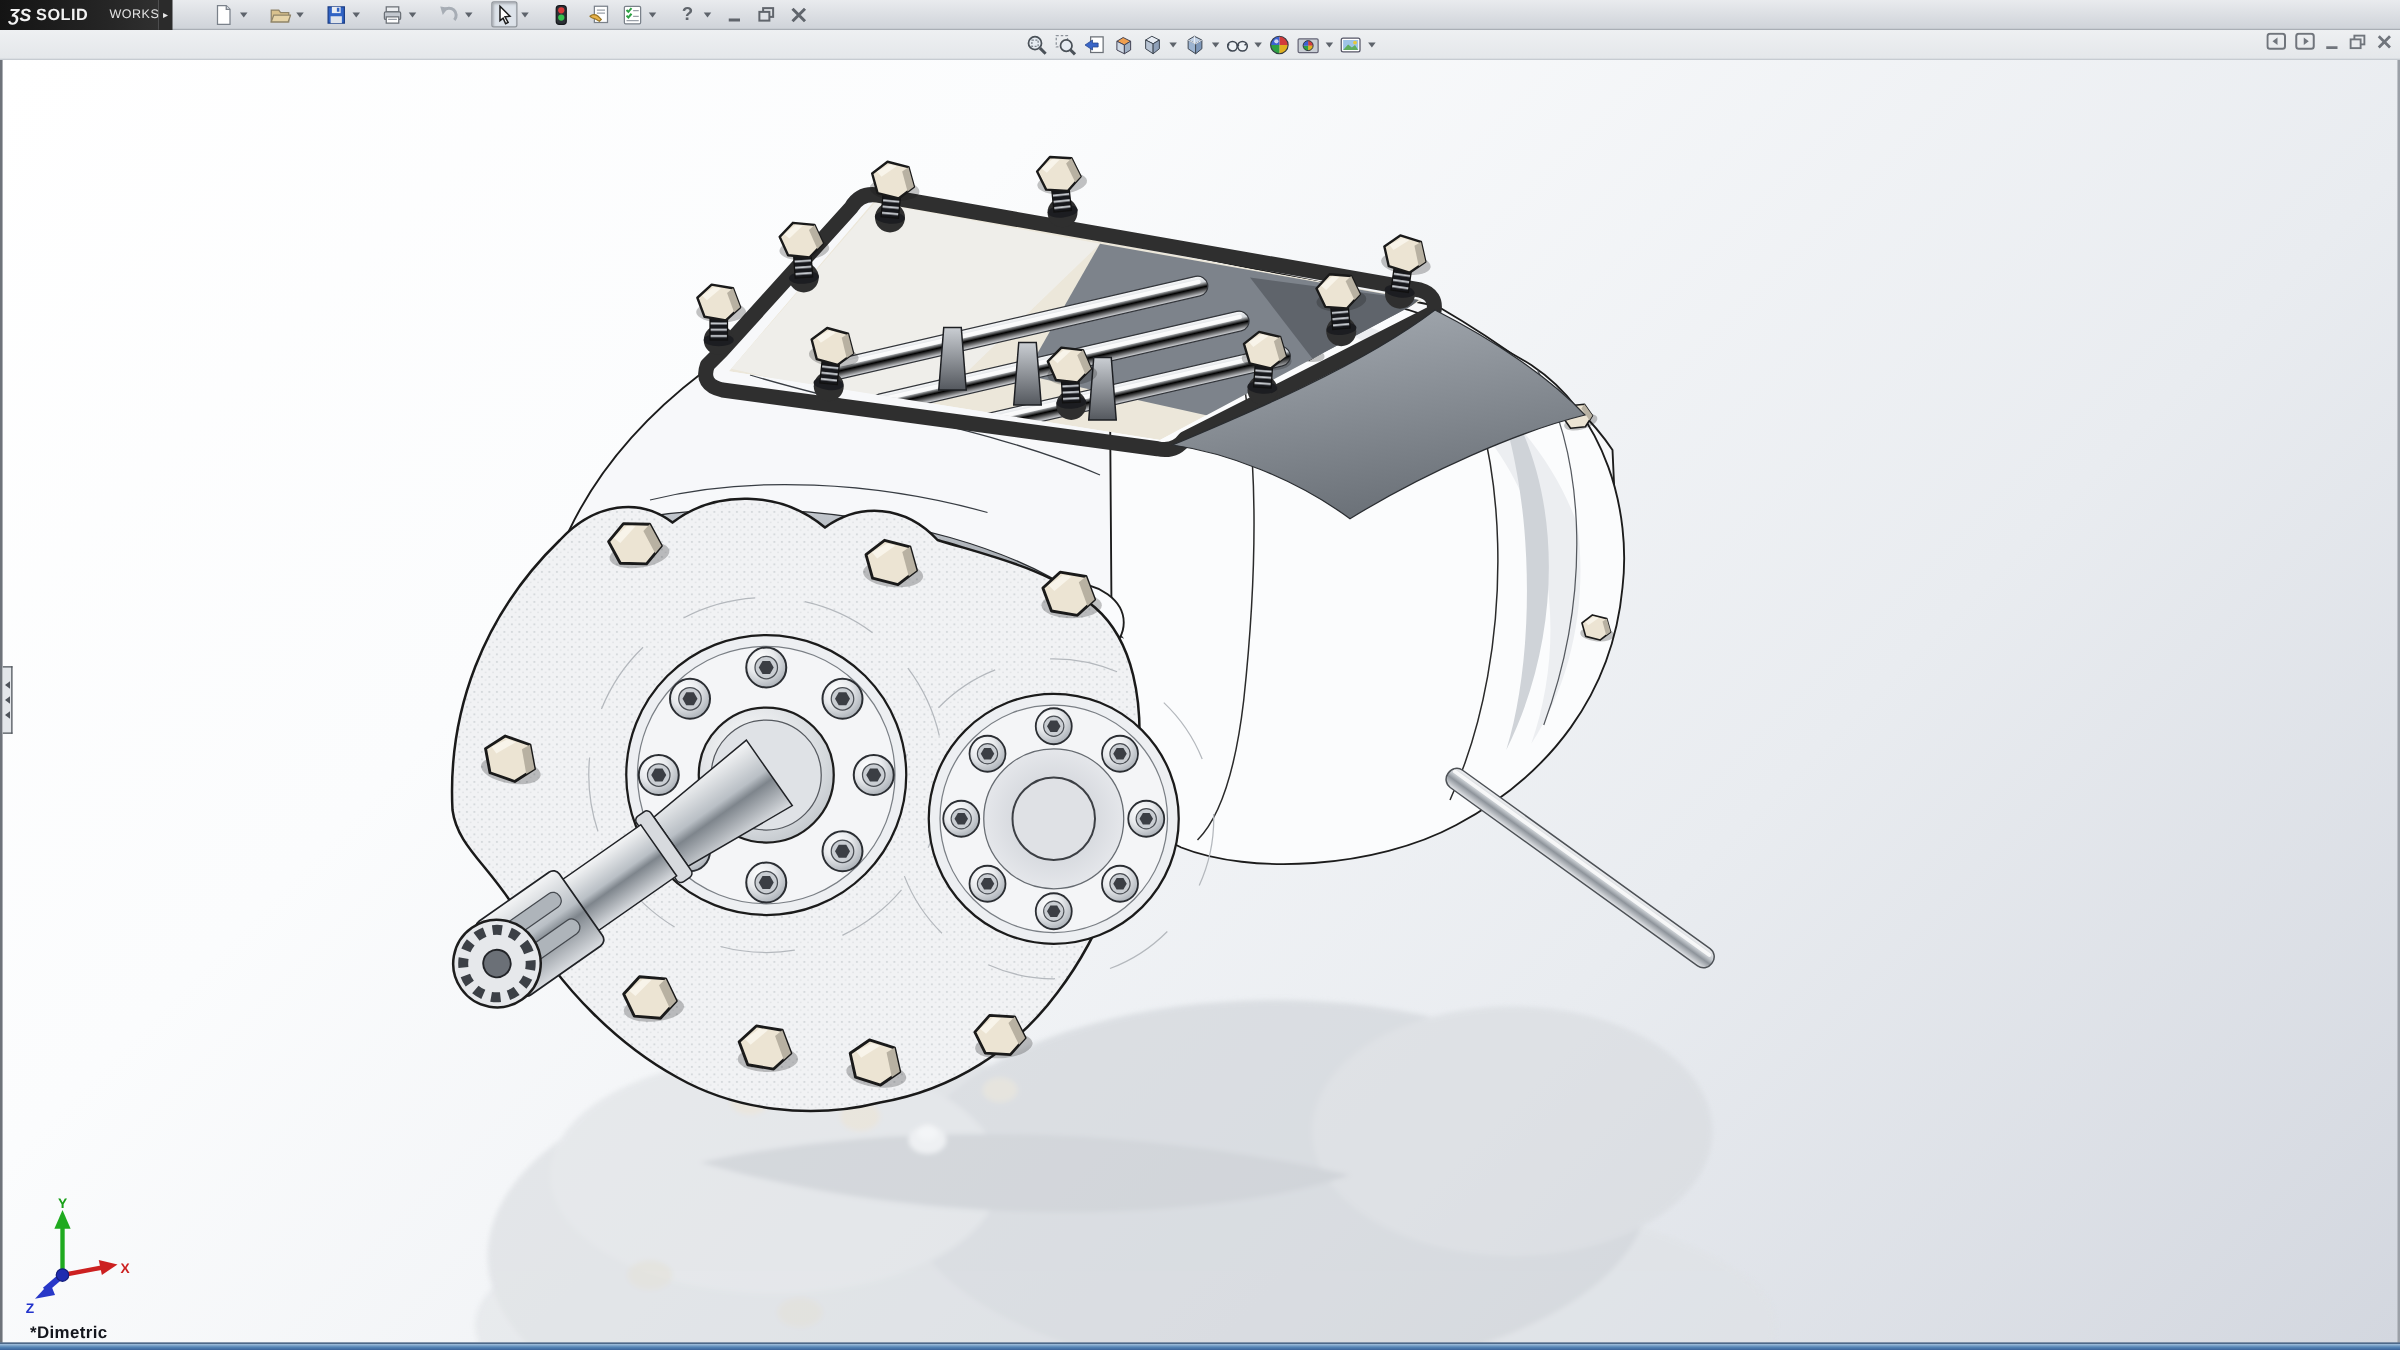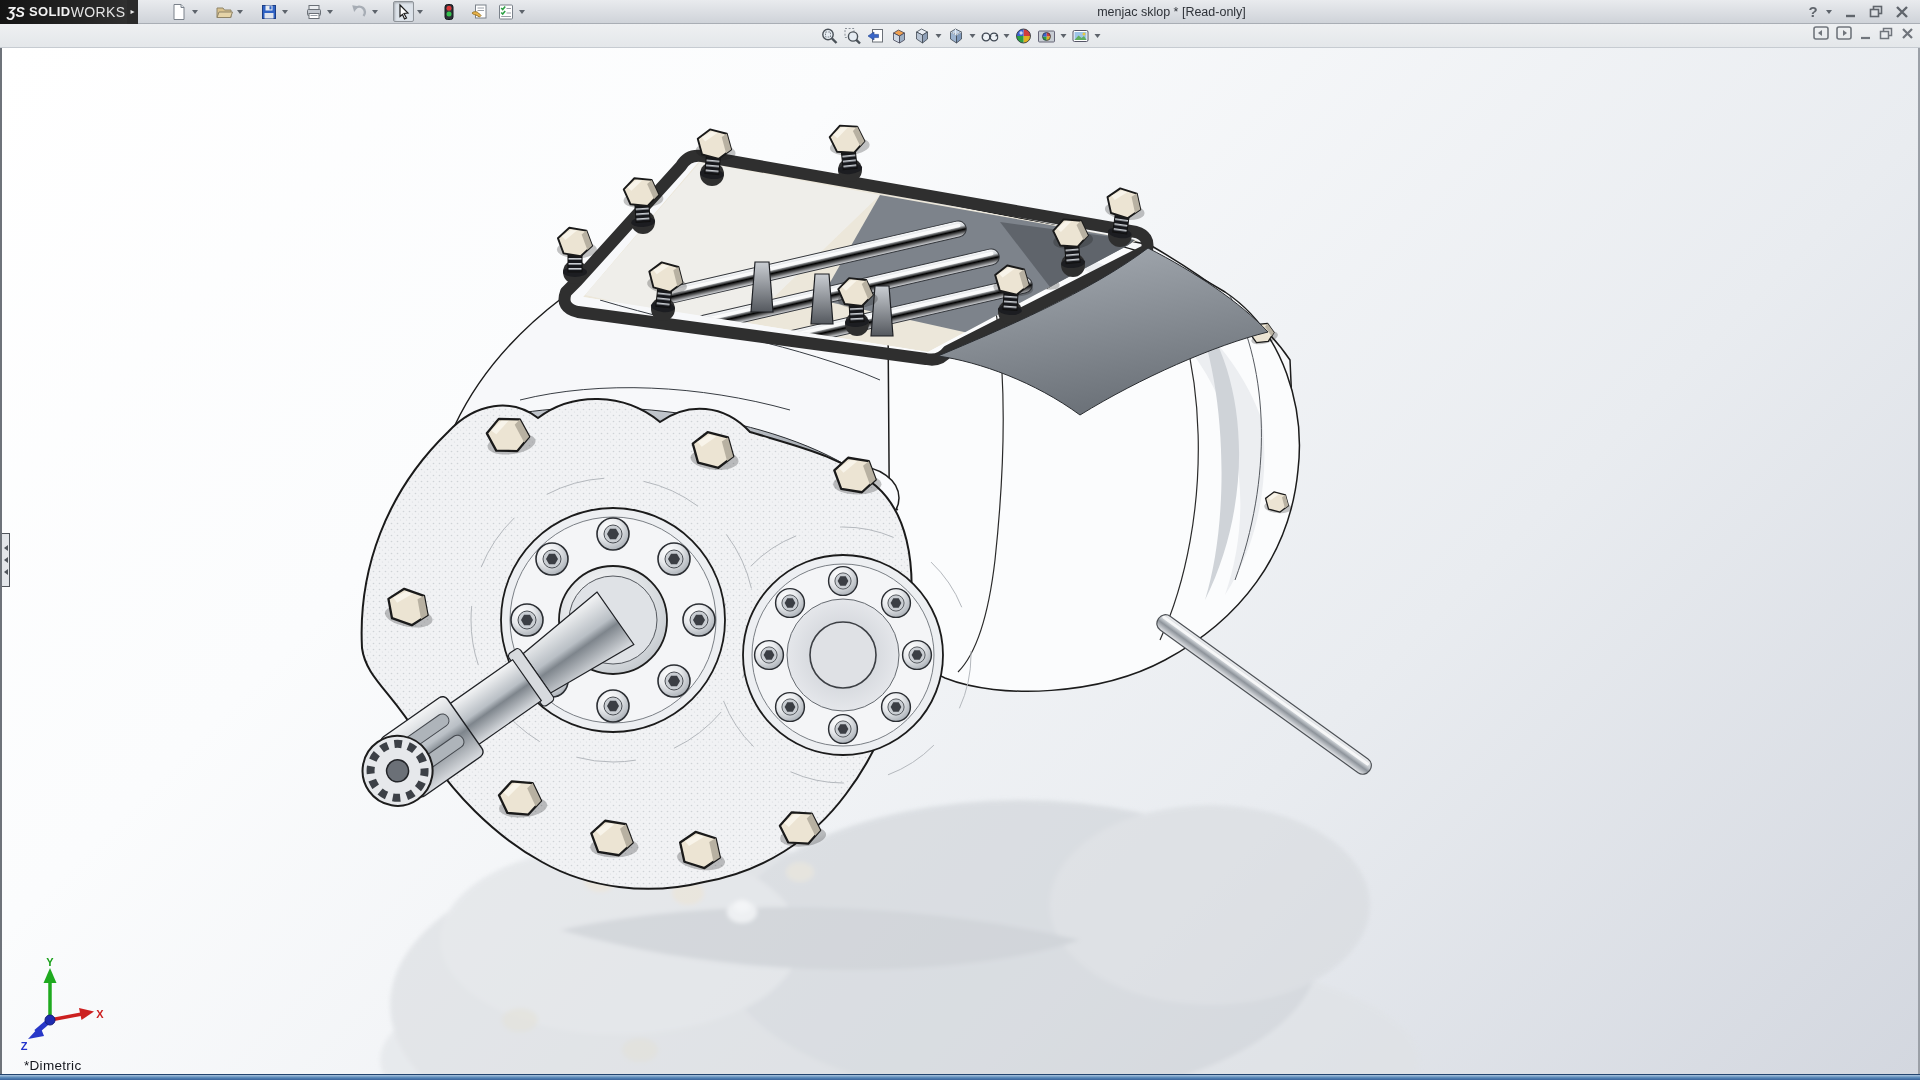--- a/index.html
+++ b/index.html
@@ -7,21 +7,21 @@
   *{box-sizing:border-box;}
 
   
   .titlebar{position:absolute;top:0;left:0;width:1920px;height:24px;
     background:linear-gradient(#e9ebee,#cfd3d9);border-bottom:1px solid #a9aeb5;
     display:flex;align-items:center;}
   .logo-block{width:127px;height:24px;background:linear-gradient(90deg,#141414,#262626 70%,#303030);
     display:flex;align-items:center;padding-left:7px;flex:none;}
   .logo-mark{color:#f2f2f2;font-weight:700;font-style:italic;font-size:14px;margin-right:4px;}
   .brand-bold{color:#f2f2f2;font-weight:700;font-size:13px;letter-spacing:.4px;}
-  .brand-light{color:#e4e4e4;font-weight:400;font-size:14px;letter-spacing:.4px;}
+  .brand-light{color:#e4e4e4;font-weight:400;font-size:10px;letter-spacing:.4px;margin-left:17px;}
   .logo-arrow{width:11px;height:24px;background:#2b2b2b;color:#e8e8e8;font-size:8px;
     display:flex;align-items:center;justify-content:center;flex:none;cursor:pointer;}
   .tb-icons{display:flex;align-items:center;margin-left:30px;flex:none;}
   .tb-btn{width:21px;height:21px;display:flex;align-items:center;justify-content:center;
     border:1px solid transparent;border-radius:2px;}
   .tb-btn.pressed{background:#dde3ea;border-color:#8f949a;
     box-shadow:inset 1px 1px 2px rgba(0,0,0,.25);}
   .dd{width:11px;height:21px;display:flex;align-items:center;justify-content:center;}
   .dd::after{content:"";border-left:3.5px solid transparent;border-right:3.5px solid transparent;
     border-top:4px solid #5d636b;}
@@ -42,21 +42,21 @@
   
   .viewport{position:absolute;top:48px;left:0;width:1920px;height:1026px;
     background:linear-gradient(135deg,#ffffff 0%,#fbfcfd 30%,#e9ecf0 68%,#d3d7df 100%);
     border-left:2px solid #6e737a;border-right:2px solid #9ba0a7;overflow:hidden;}
   .model-svg{position:absolute;top:0;left:0;}
   .tree-tab{position:absolute;left:0;top:485px;width:8px;height:54px;
     background:#e3e6ea;border:1px solid #4f545b;border-left:none;
     display:flex;flex-direction:column;align-items:center;justify-content:center;gap:6px;cursor:pointer;}
   .tree-tab i{display:block;width:0;height:0;border-top:3.5px solid transparent;
     border-bottom:3.5px solid transparent;border-right:4.5px solid #4f545b;}
-  .view-label{position:absolute;left:22px;bottom:1px;font-size:13.5px;font-weight:400;
+  .view-label{position:absolute;left:22px;bottom:1px;font-size:13.5px;font-weight:700;
     color:#14161d;letter-spacing:.3px;}
   .triad{position:absolute;left:8px;bottom:22px;}
 
   
   .bottom-frame{position:absolute;bottom:0;left:0;width:1920px;height:6px;
     background:linear-gradient(#a9c4df,#5585b5 55%,#3a639b);border-top:1px solid #24456e;}
 
   svg text{font-family:"Liberation Sans",sans-serif;}
 </style>
 </head>
@@ -155,21 +155,20 @@
             <path d="M4.2,9.5 l1.5,1.5 2.5,-3" stroke="#2da044" stroke-width="1.6" fill="none"></path>
             <line x1="9.5" y1="5.5" x2="14" y2="5.5" stroke="#9aa0a8"></line>
             <line x1="9.5" y1="10" x2="14" y2="10" stroke="#9aa0a8"></line>
             <line x1="4.2" y1="13.5" x2="14" y2="13.5" stroke="#9aa0a8"></line>
           </svg>
       </span>
         <span class="dd"></span>
     </span>
   </div>
 
-  <div class="title-zone">menjac sklop * [Read-only]</div>
 
   <div class="win-controls">
     <span class="wc" style="font-size:15px;">?</span>
     <span class="dd" style="margin-left:-6px;"></span>
     <span class="wc">
       <svg width="13" height="12">
           <line x1="2" y1="10" x2="11" y2="10" stroke="#60656c" stroke-width="2.4"></line>
         </svg>
     </span>
     <span class="wc">

